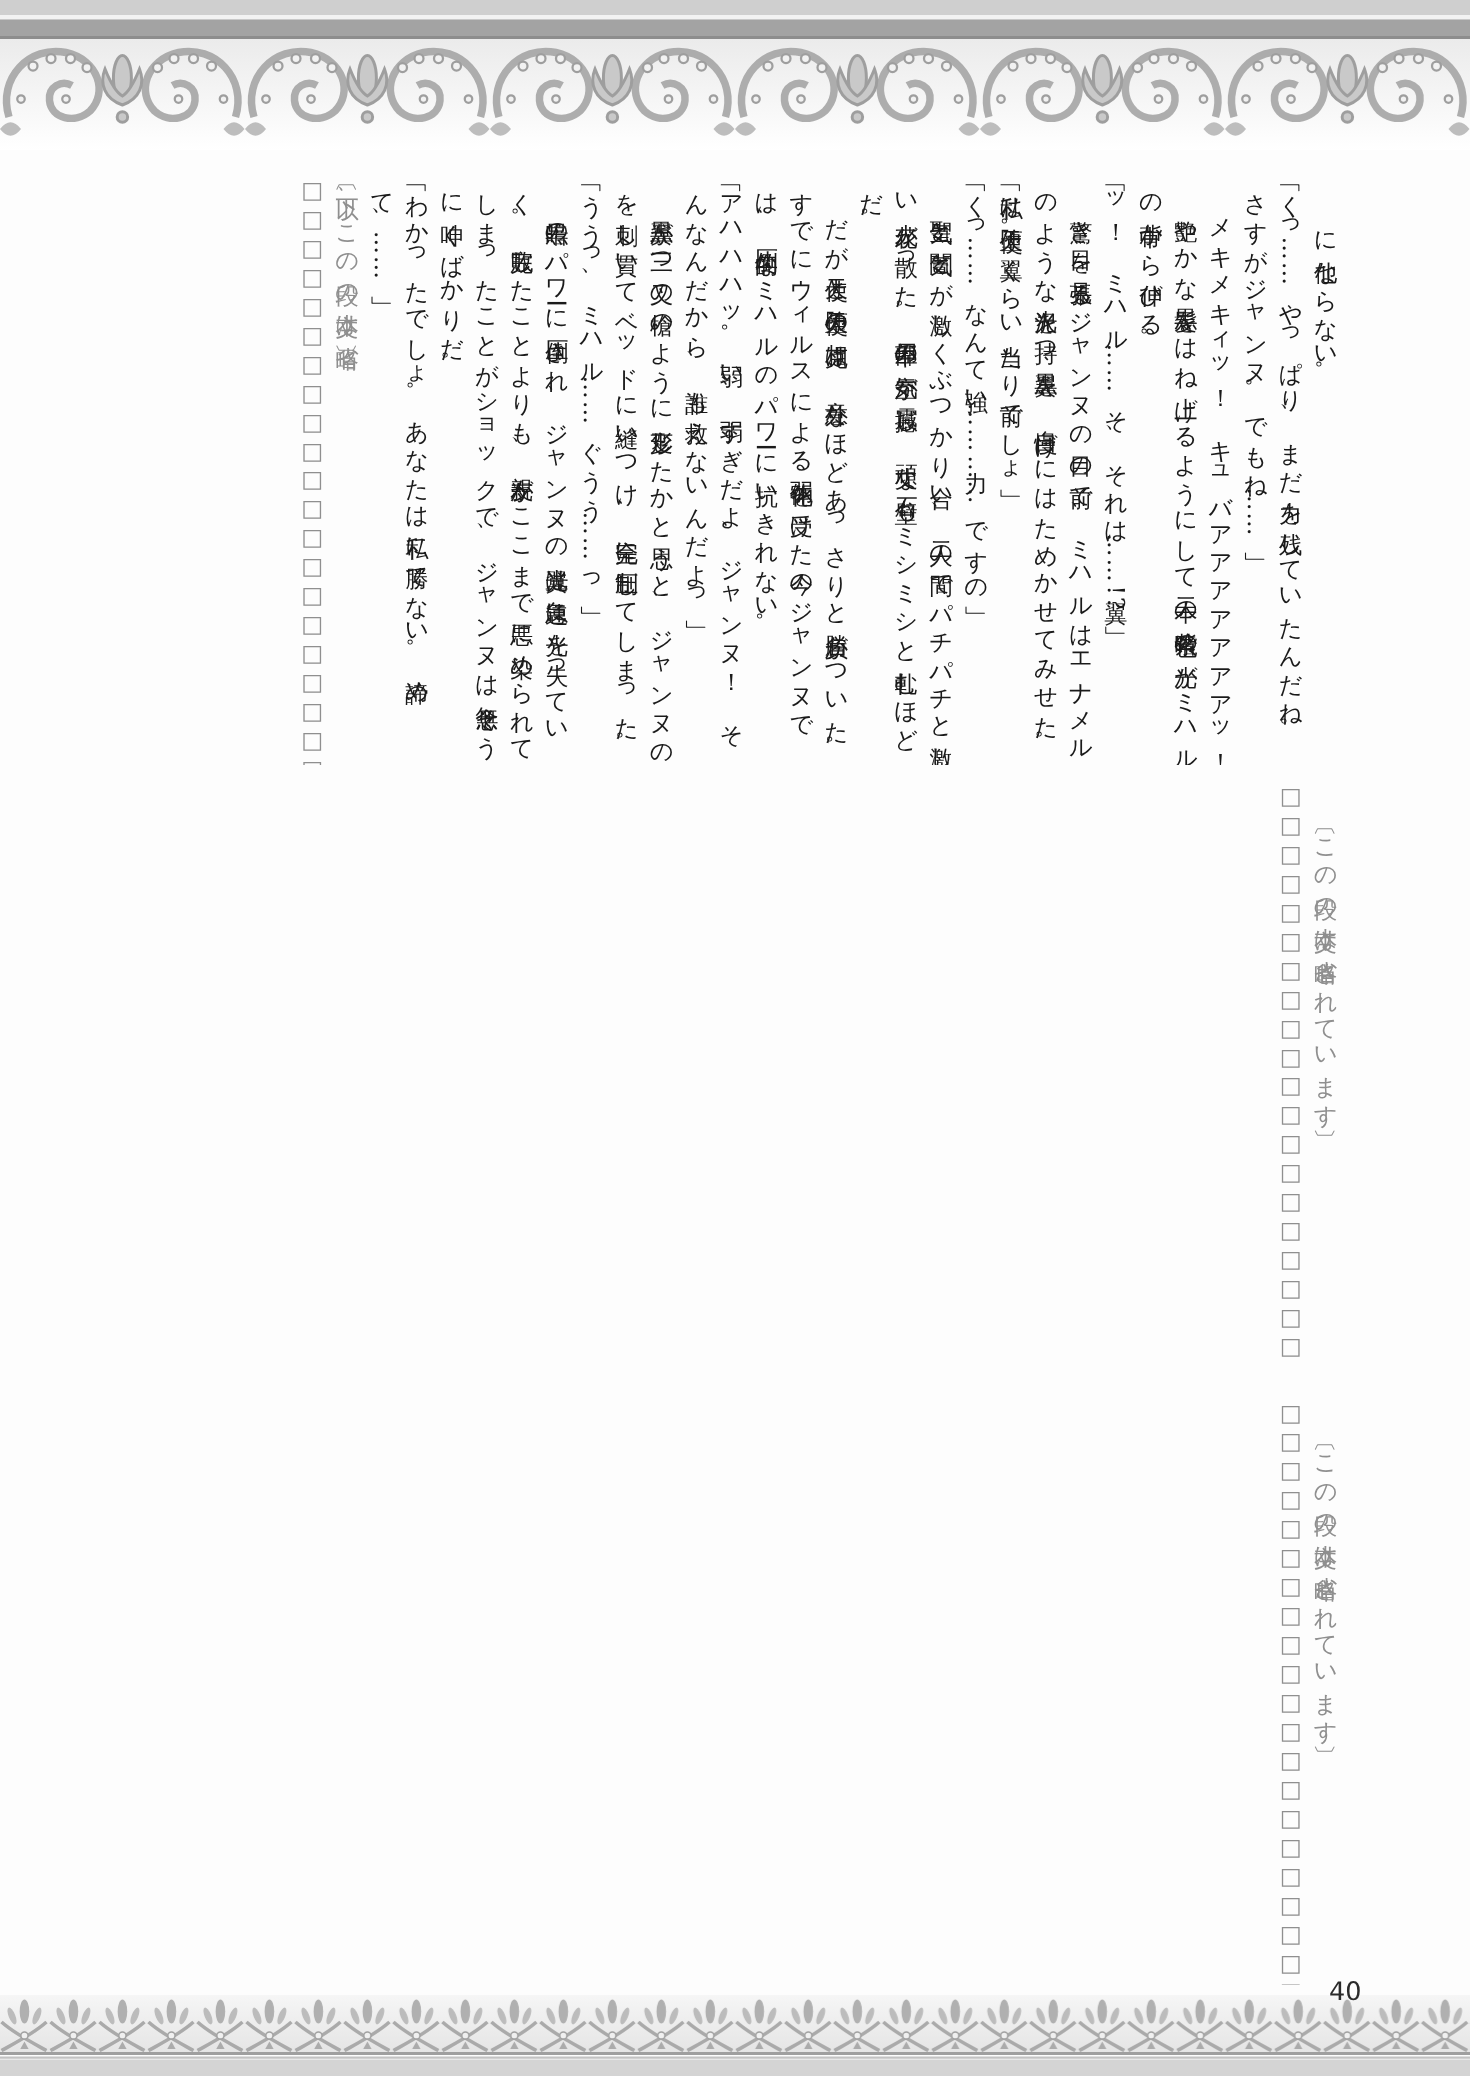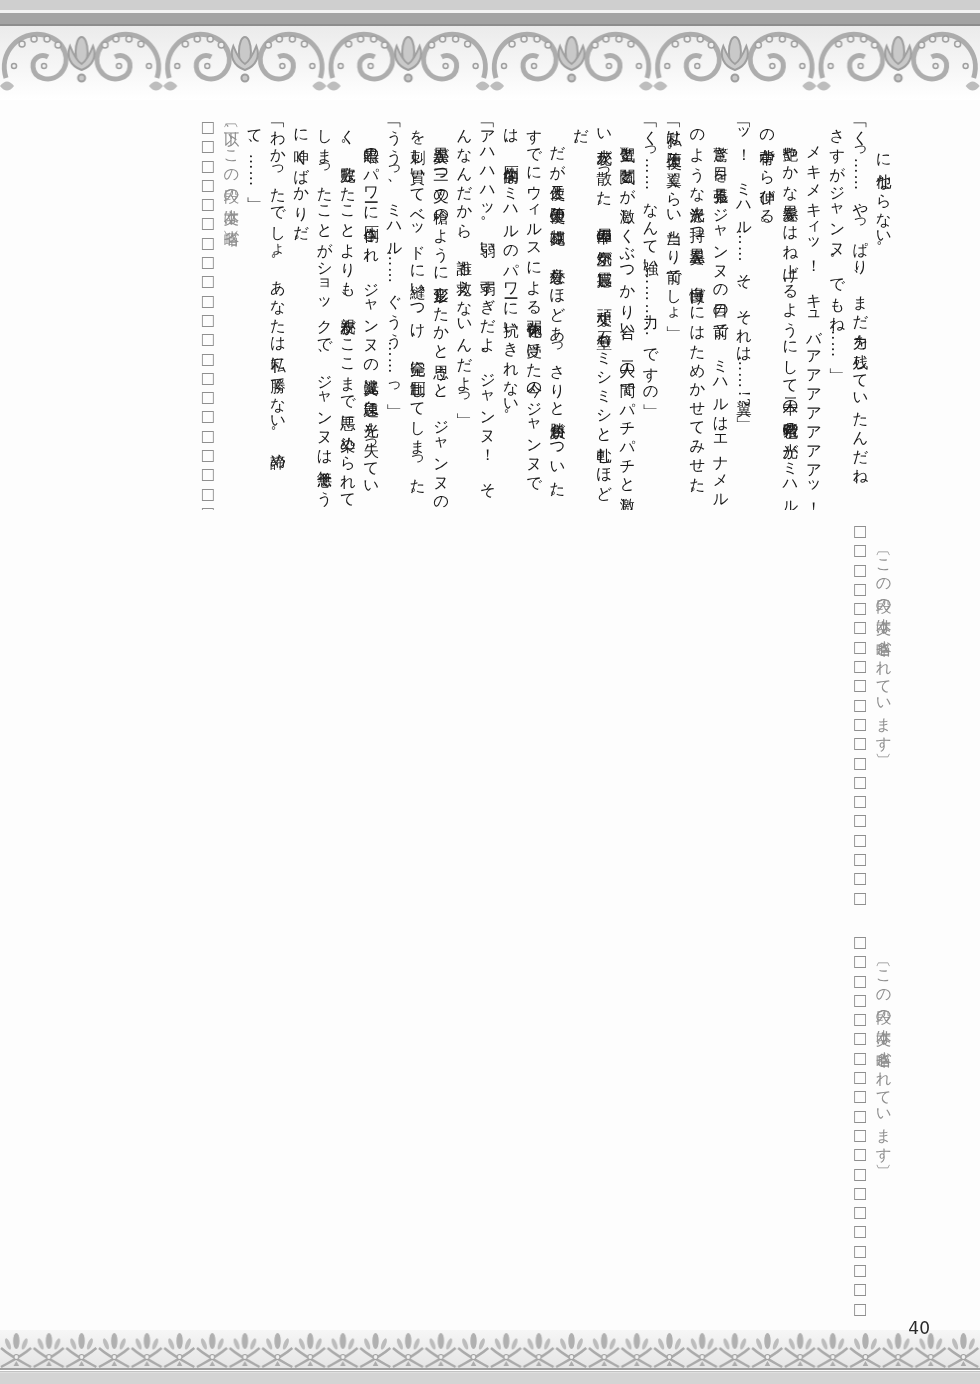--- a/index.html
+++ b/index.html
@@ -18,21 +18,21 @@
     white-space:pre-wrap;overflow:hidden;
     text-align:left;
   }
   #band1{top:118px;height:392px;}
   #band2{top:522px;height:384px;}
   #band3{top:933px;height:390px;}
   .redacted{color:#8f8f8f;}
   .pageno{
     position:absolute;top:1318px;left:886px;width:44px;z-index:3;
     font-family:"DejaVu Sans","Liberation Sans",sans-serif;
-    font-size:17px;color:#2a2a2a;text-align:right;
+    font-size:17px;color:#2a2a2a;text-align:left;
   }
 </style>
 </head>
 <body>
 
 <div class="page">
 
   <svg class="ornament hdr" width="980" height="100" viewBox="0 0 980 100" aria-hidden="true">
     <defs>
       <linearGradient id="hdrbg" x1="0" y1="0" x2="0" y2="1">

